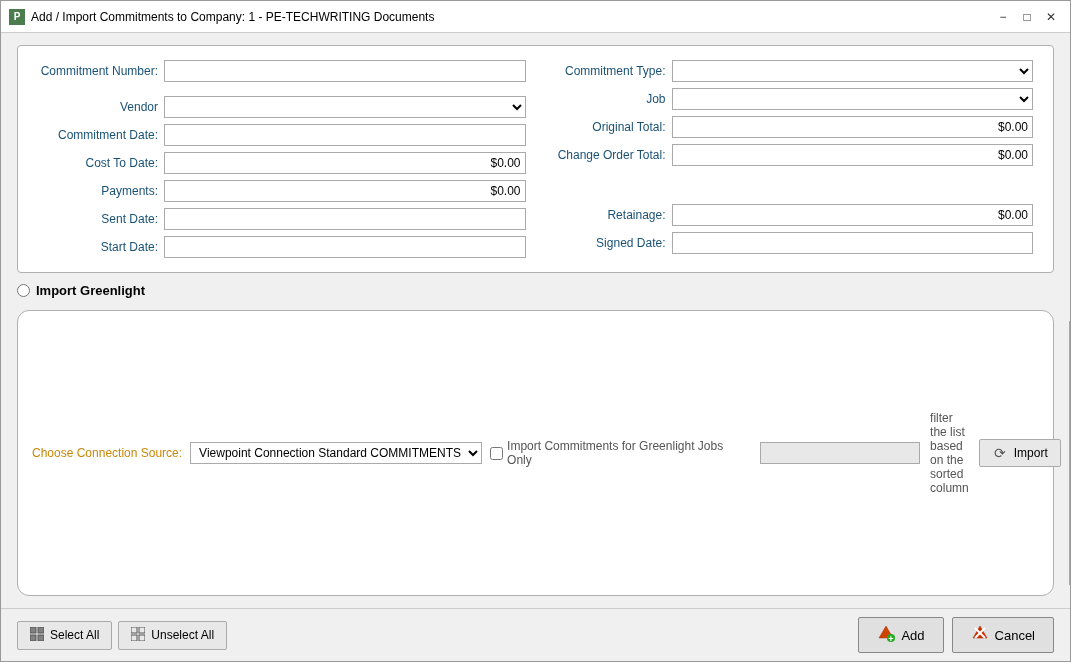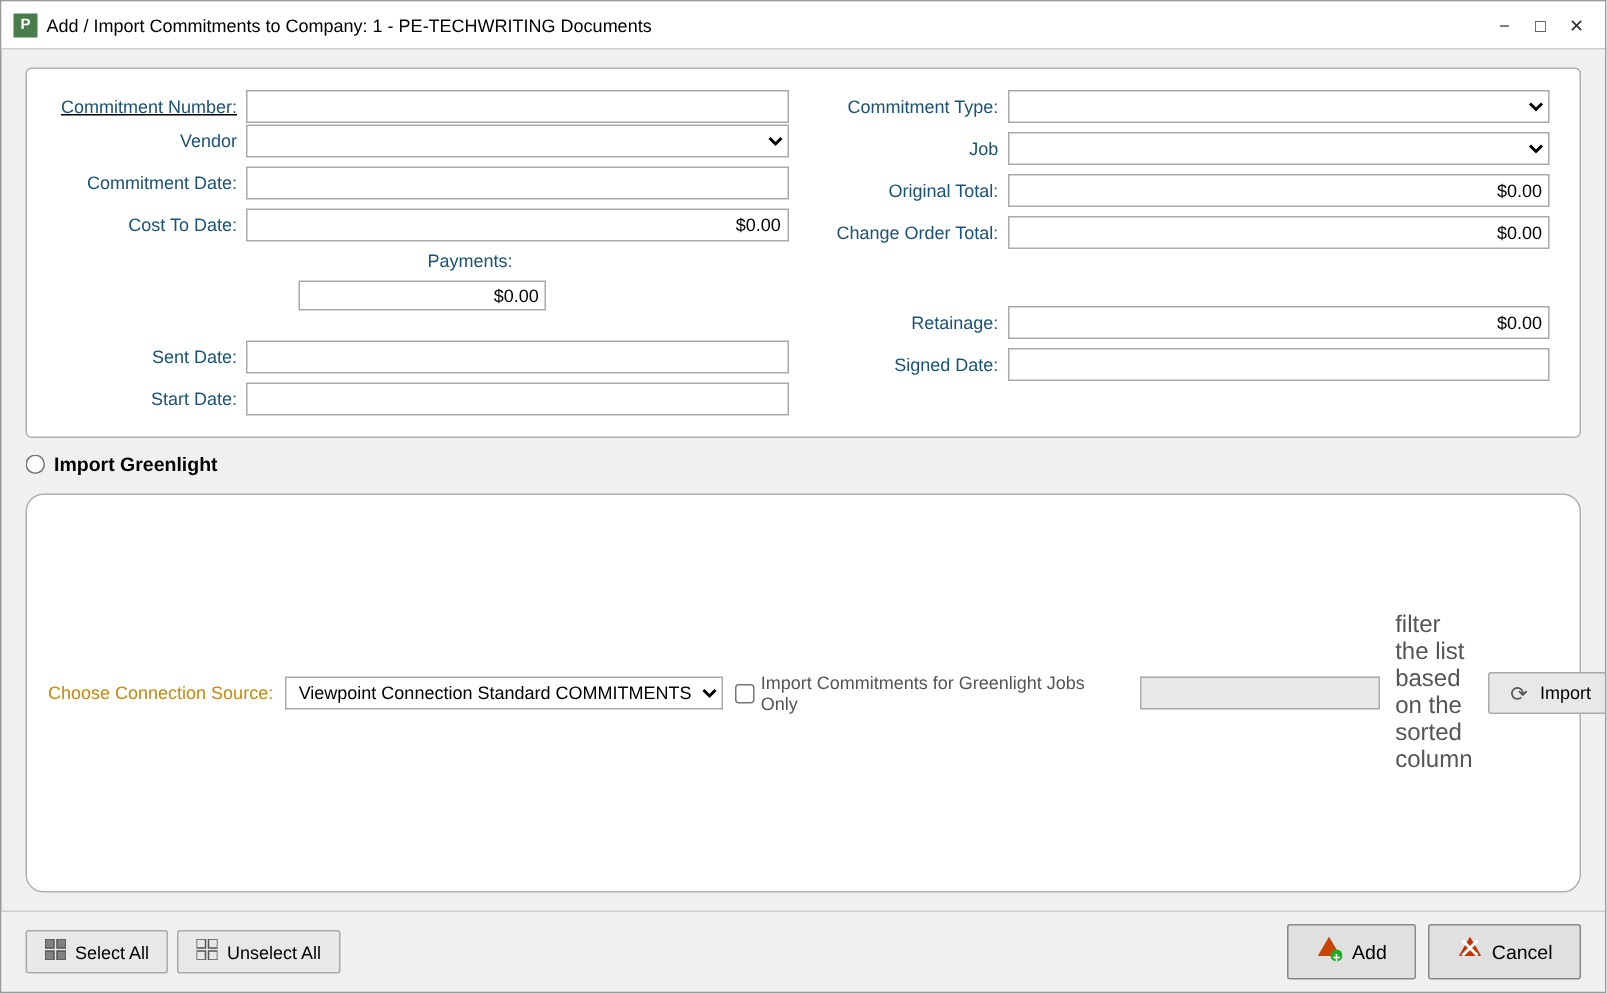--- a/index.html
+++ b/index.html
@@ -192,21 +192,21 @@
     .filter-input {
       height: 22px;
       border: 1px solid #aaa;
       padding: 2px 4px;
       font-size: 12px;
       background: #e8e8e8;
       width: 160px;
     }
     .filter-text {
       color: #555;
-      font-size: 16px;
+      font-size: 12px;
       flex: 1;
     }
     .refresh-btn {
       display: flex;
       align-items: center;
       gap: 6px;
       padding: 4px 12px;
       border: 1px solid #aaa;
       background: #e8e8e8;
       cursor: pointer;
@@ -326,37 +326,37 @@
   </div>
 
   <div class="content">
 
     <div>
 
       <div class="form-panel">
         <div class="form-grid">
 
           <div>
-            <div class="form-row" style="margin-bottom:1px;text-decoration:underline;">
+            <div class="form-row" style="margin-bottom:14px;">
               <span class="form-label">Commitment Number:</span>
               <input type="text" class="form-input" value="" style="">
             </div>
             <div class="form-row" style="margin-bottom:6px;">
               <span class="form-label">Vendor</span>
               <select class="form-select"><option></option></select>
             </div>
             <div class="form-row" style="margin-bottom:6px;">
               <span class="form-label">Commitment Date:</span>
               <input type="text" class="form-input" value="" style="">
             </div>
             <div class="form-row" style="margin-bottom:6px;">
               <span class="form-label">Cost To Date:</span>
               <input type="text" class="form-input money" value="$0.00" style="">
             </div>
-            <div class="form-row" style="margin-bottom:20px;flex-direction:column;">
+            <div class="form-row" style="margin-bottom:6px;">
               <span class="form-label">Payments:</span>
               <input type="text" class="form-input money" value="$0.00" style="">
             </div>
             <div class="form-row" style="margin-bottom:6px;">
               <span class="form-label">Sent Date:</span>
               <input type="text" class="form-input" value="" style="">
             </div>
             <div class="form-row">
               <span class="form-label">Start Date:</span>
               <input type="text" class="form-input" value="" style="">

